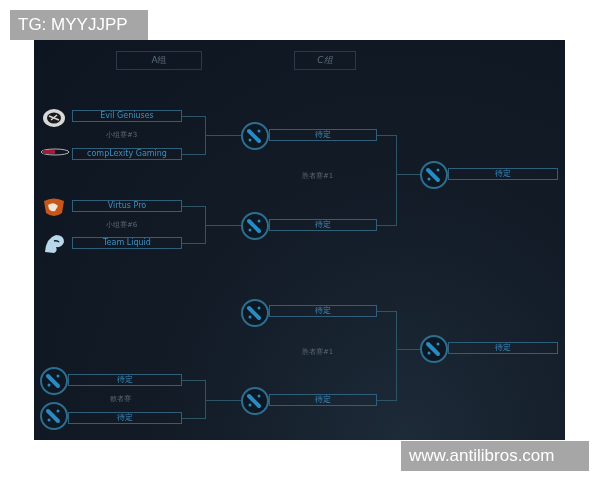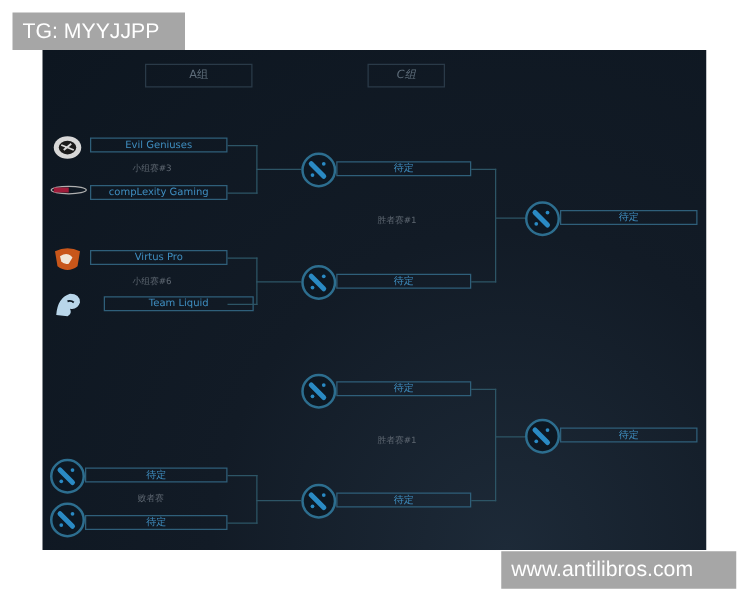--- a/index.html
+++ b/index.html
@@ -57,21 +57,21 @@
       </svg>
   </div>
   <div class="slot" style="left:38px;top:160px;width:110px;">Virtus Pro</div>
   <div class="label" style="left:72px;top:180px;">小组赛#6</div>
   <div class="team-logo" style="left:8px;top:192px;">
     <svg width="24" height="22" viewBox="0 0 24 22">
         <path d="M3 20 Q4 6 14 3 Q22 3 22 10 Q20 16 14 15 Q16 19 12 21 Z" fill="#b9d6ea"></path>
         <path d="M12 9 Q15 8 17 10" stroke="#0d1823" stroke-width="1.5" fill="none"></path>
       </svg>
   </div>
-  <div class="slot" style="left:38px;top:197px;width:120px;margin-left:11px;">Team Liquid</div>
+  <div class="slot" style="left:38px;top:197px;width:110px;">Team Liquid</div>
 
   <div class="line" style="left:148px;top:166px;width:24px;height:1px;"></div>
   <div class="line" style="left:148px;top:203px;width:24px;height:1px;"></div>
   <div class="line" style="left:171px;top:166px;width:1px;height:38px;"></div>
   <div class="line" style="left:171px;top:185px;width:36px;height:1px;"></div>
 
   <div class="logo" style="left:207px;top:82px;">
     <svg width="24" height="24" viewBox="0 0 24 24">
         <path d="M6 7 L16 17" stroke="#2a8ac4" stroke-width="4" stroke-linecap="round"></path>
         <circle cx="16" cy="7" r="1.5" fill="#2a8ac4"></circle>

